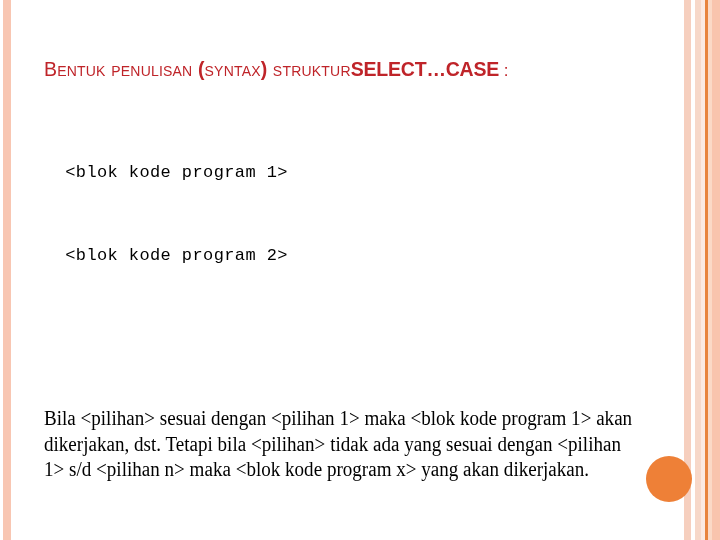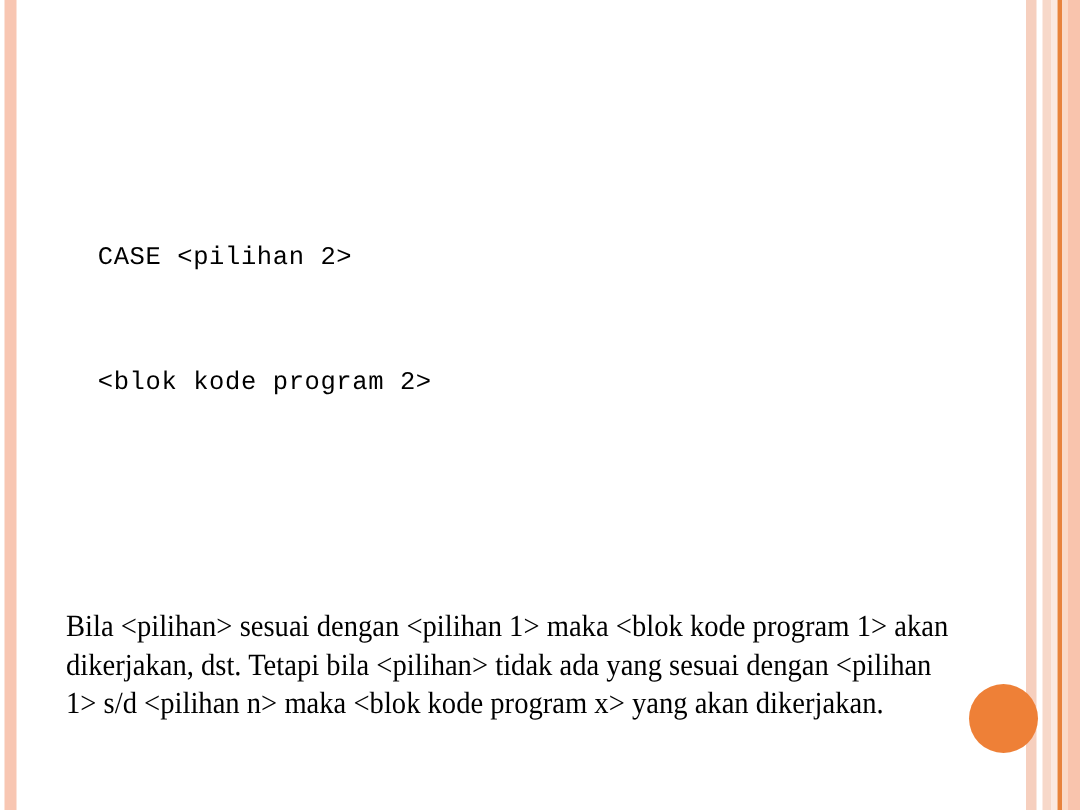--- a/index.html
+++ b/index.html
@@ -119,23 +119,24 @@
 <div class="slide">
 
   <div class="stripe stripe-left-1"></div>
   <div class="stripe stripe-right-1"></div>
   <div class="stripe stripe-right-2"></div>
   <div class="stripe stripe-right-3"></div>
   <div class="stripe stripe-right-4"></div>
   <div class="stripe stripe-right-5"></div>
   <div class="stripe stripe-right-6"></div>
 
+  <div class="slide-title"><span class="title-smallcaps">Bentuk penulisan </span><span class="title-paren">(</span><span class="title-smallcaps">syntax</span><span class="title-paren">)</span><span class="title-smallcaps"> struktur</span><span class="title-bold">SELECT…CASE</span><span class="title-colon"> :</span></div>
 
   <div class="code-block">
-    <span class="code-line">  CASE &lt;pilihan 2&gt;</span>
+    <span class="code-line">  &lt;blok kode program 1&gt;</span>
     <span class="code-line">  &lt;blok kode program 2&gt;</span>
     
     
     
     
     
   </div>
 
   <div class="body-paragraph">Bila &lt;pilihan&gt; sesuai dengan &lt;pilihan 1&gt; maka &lt;blok kode program 1&gt; akan dikerjakan, dst. Tetapi bila &lt;pilihan&gt; tidak ada yang sesuai dengan &lt;pilihan 1&gt; s/d &lt;pilihan n&gt; maka &lt;blok kode program x&gt; yang akan dikerjakan.</div>
 

